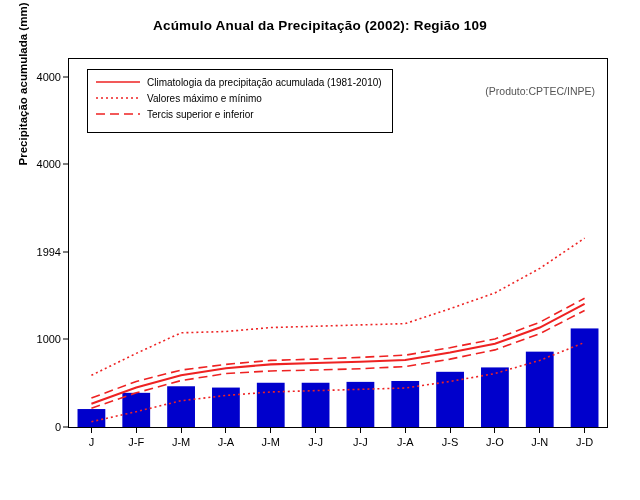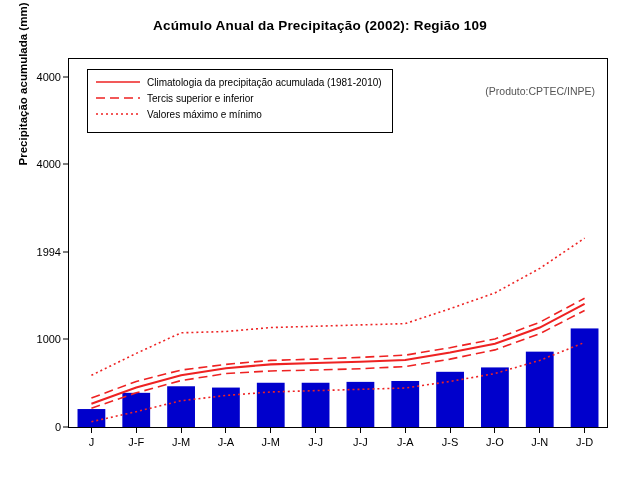--- a/index.html
+++ b/index.html
@@ -150,31 +150,31 @@
         <span class="swatch">
           <svg width="44" height="10" viewBox="0 0 44 10">
               <line x1="0" y1="5" x2="44" y2="5" stroke="#ee2222" stroke-width="1.6"></line>
             </svg>
         </span>
         <span class="lbl">Climatologia da precipitação acumulada (1981-2010)</span>
       </div>
       <div class="row">
         <span class="swatch">
           <svg width="44" height="10" viewBox="0 0 44 10">
+              <line x1="0" y1="5" x2="44" y2="5" stroke="#ee2222" stroke-width="1.6" stroke-dasharray="2 3"></line>
+            </svg>
+        </span>
+        <span class="lbl">Valores máximo e mínimo</span>
+      </div>
+      <div class="row">
+        <span class="swatch">
+          <svg width="44" height="10" viewBox="0 0 44 10">
               <line x1="0" y1="5" x2="44" y2="5" stroke="#ee2222" stroke-width="1.6" stroke-dasharray="9 5"></line>
             </svg>
         </span>
         <span class="lbl">Tercis superior e inferior</span>
-      </div>
-      <div class="row">
-        <span class="swatch">
-          <svg width="44" height="10" viewBox="0 0 44 10">
-              <line x1="0" y1="5" x2="44" y2="5" stroke="#ee2222" stroke-width="1.6" stroke-dasharray="2 3"></line>
-            </svg>
-        </span>
-        <span class="lbl">Valores máximo e mínimo</span>
       </div>
     </div>
 
     <div class="credit">(Produto:CPTEC/INPE)</div>
 
   </div>
 </div>
 
 </body></html>

